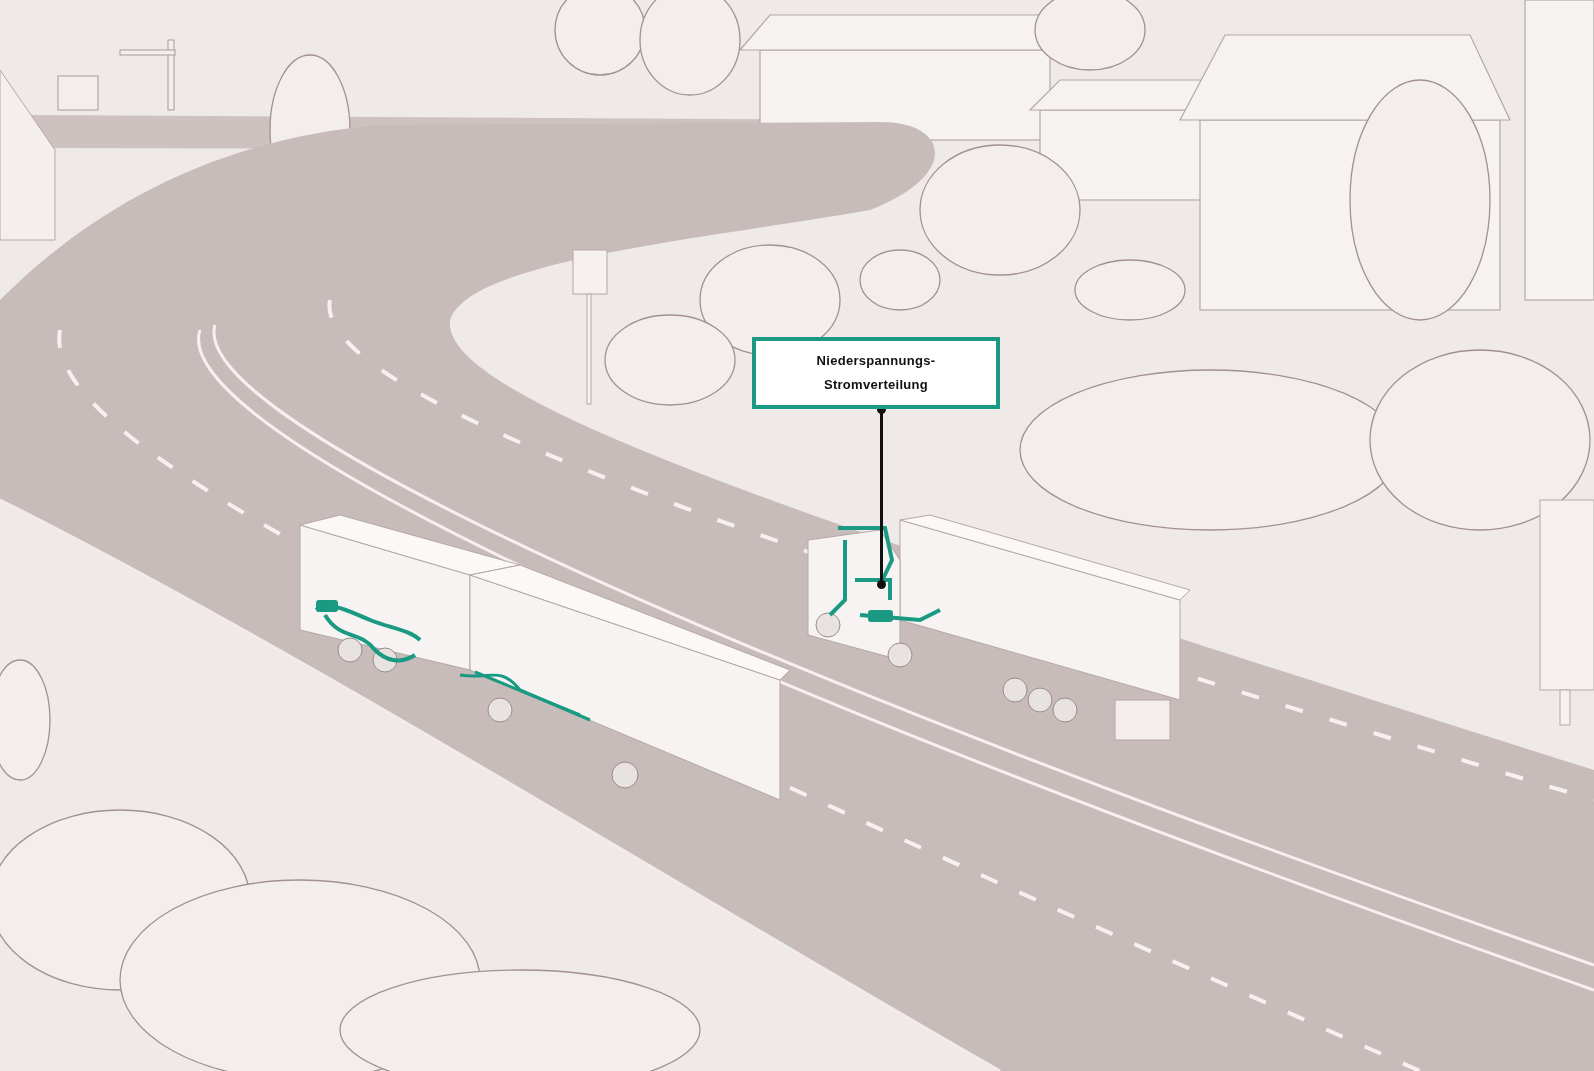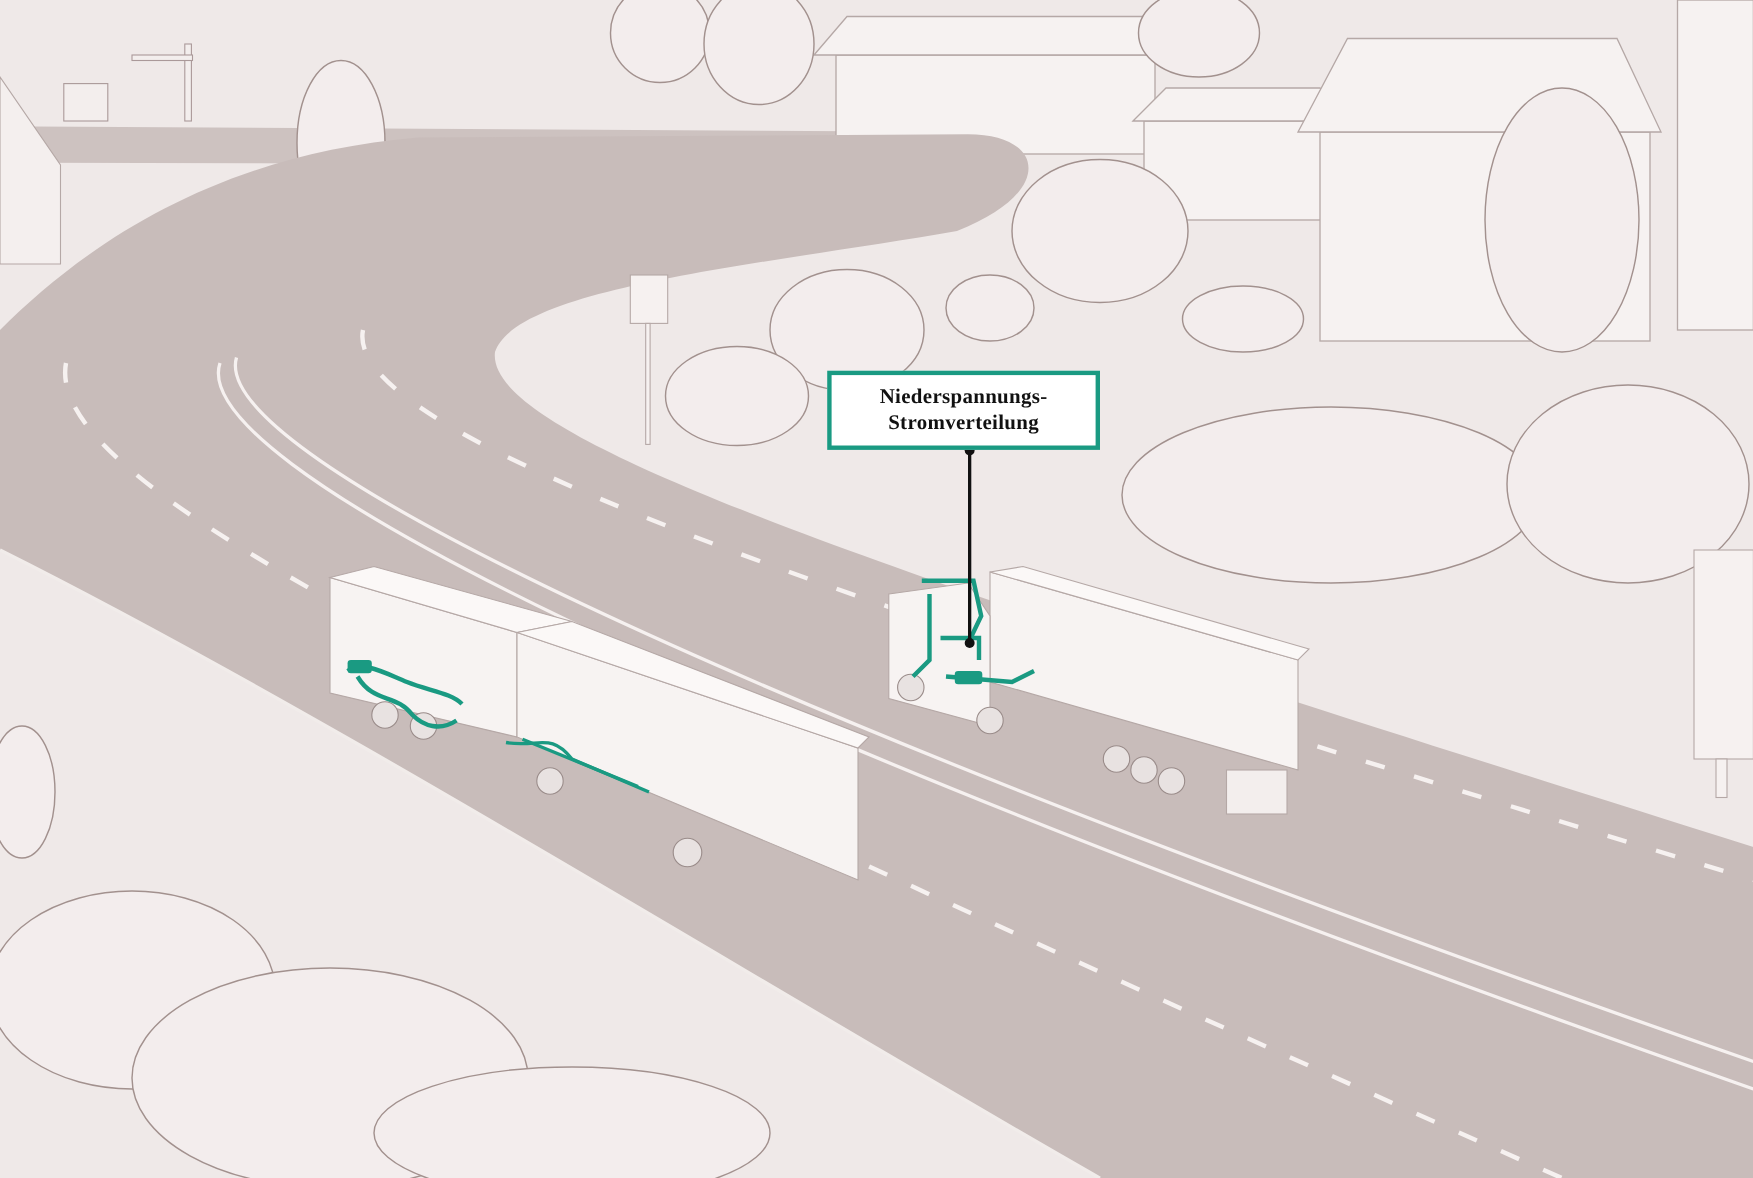--- a/index.html
+++ b/index.html
@@ -16,23 +16,23 @@
     left: 752px; top: 337px;
     width: 248px; height: 72px;
     box-sizing: border-box;
     border: 4px solid #1a9a82;
     background: #ffffff;
     display: flex; flex-direction: column;
     align-items: center; justify-content: center;
     text-align: center;
   }
   .callout span {
-    font-family: Liberation Serif, serif;
+    font-family: Liberation Sans, sans-serif;
     font-weight: bold;
-    font-size: 19px;
+    font-size: 13px;
     line-height: 24px;
     color: #111111;
     letter-spacing: 0.3px;
   }
   .leader-line {
     position: absolute;
     left: 880px; top: 409px;
     width: 3px; height: 176px;
     background: #111;
   }

